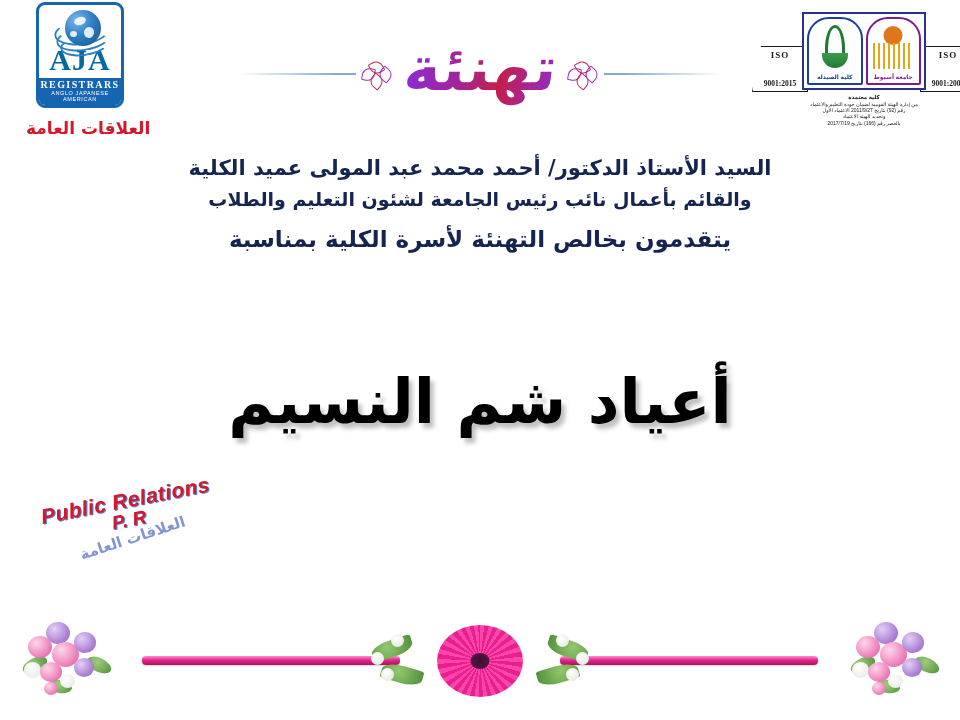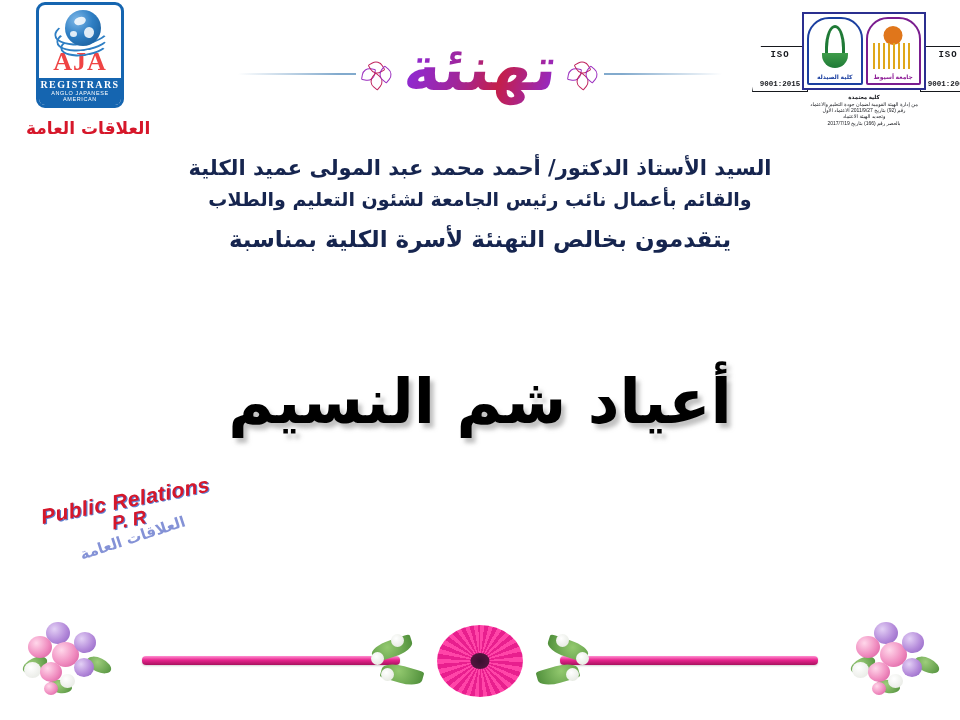--- a/index.html
+++ b/index.html
@@ -63,23 +63,23 @@
     border: 2px solid #2f7fc4;
     border-radius: 50%;
     border-top-color: transparent;
     border-right-color: transparent;
   }
   .aja-globe .r1 { left: 2px;  top: 10px; width: 52px; height: 22px; transform: rotate(-8deg); }
   .aja-globe .r2 { left: 4px;  top: 18px; width: 50px; height: 20px; transform: rotate(-8deg); }
   .aja-globe .r3 { left: 8px;  top: 26px; width: 44px; height: 17px; transform: rotate(-8deg); }
   .aja-word {
     font-family: "Liberation Serif", "DejaVu Serif", serif;
-    font-size: 26px;
-    font-weight: 700;
-    color: #ef4444;
+    font-size: 30px;
+    font-weight: 700;
+    color: #0369a1;
     letter-spacing: 1px;
     line-height: 1;
     margin-top: 1px;
   }
   .aja-bar {
     width: 100%;
     background: #1565b0;
     color: #ffffff;
     text-align: center;
     font-family: "Liberation Serif", "DejaVu Serif", serif;
@@ -207,21 +207,21 @@
     position: absolute;
     top: 40px;
     width: 56px;
     height: 46px;
     border: 1px solid #16181d;
     box-sizing: border-box;
     background: #ffffff;
     font-size: 7px;
     font-weight: 700;
     color: #16181d;
-    font-family: Liberation Mono, monospace;
+    font-family: Liberation Serif, serif;
     display: flex;
     flex-direction: column;
     justify-content: space-between;
     align-items: center;
     padding: 3px 1px;
   }
   .iso-tag.left  { left: -28px;  clip-path: polygon(16% 0, 100% 0, 100% 100%, 0 100%); }
   .iso-tag.right { right: -28px; clip-path: polygon(0 0, 84% 0, 100% 100%, 0 100%); }
   .iso-tag .iso-word { font-size: 9px; letter-spacing: 1px; }
   .iso-tag .iso-num  { font-size: 7.5px; }

